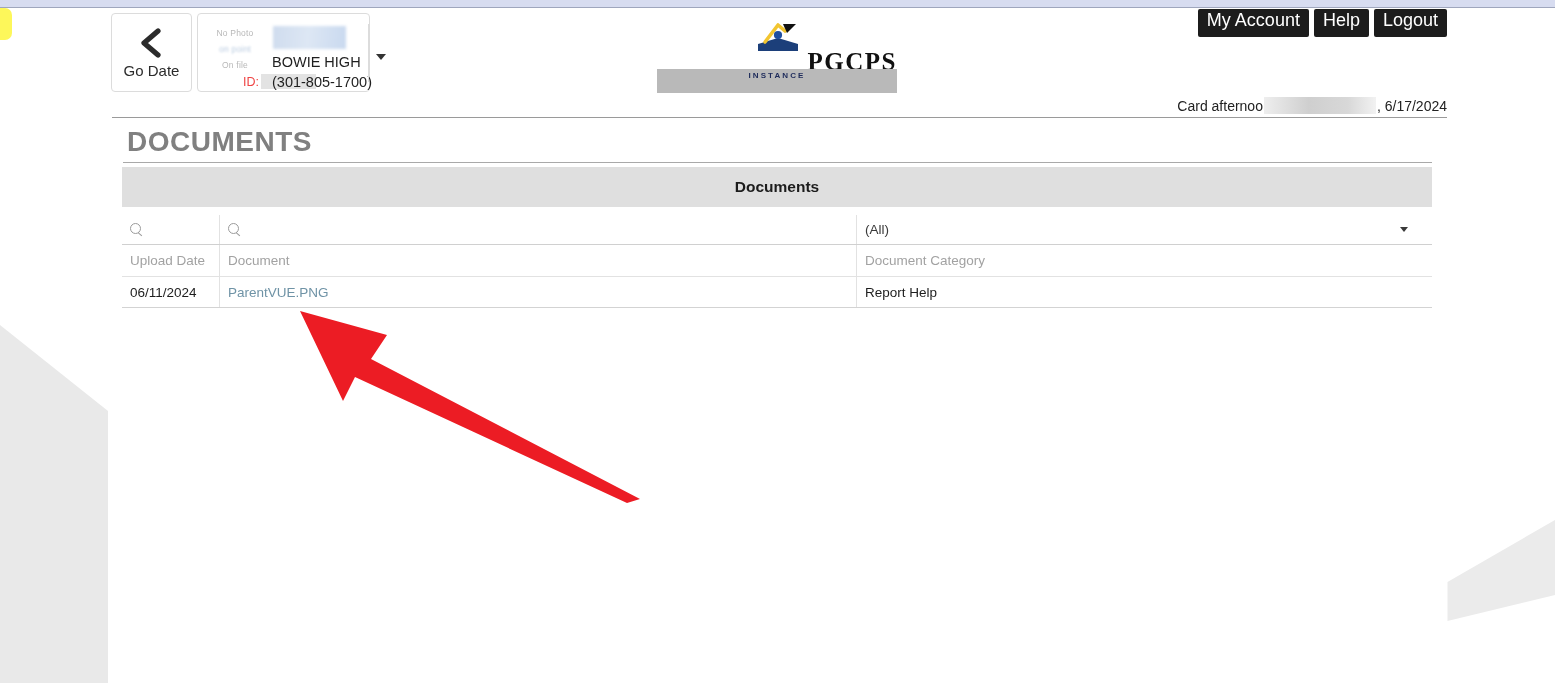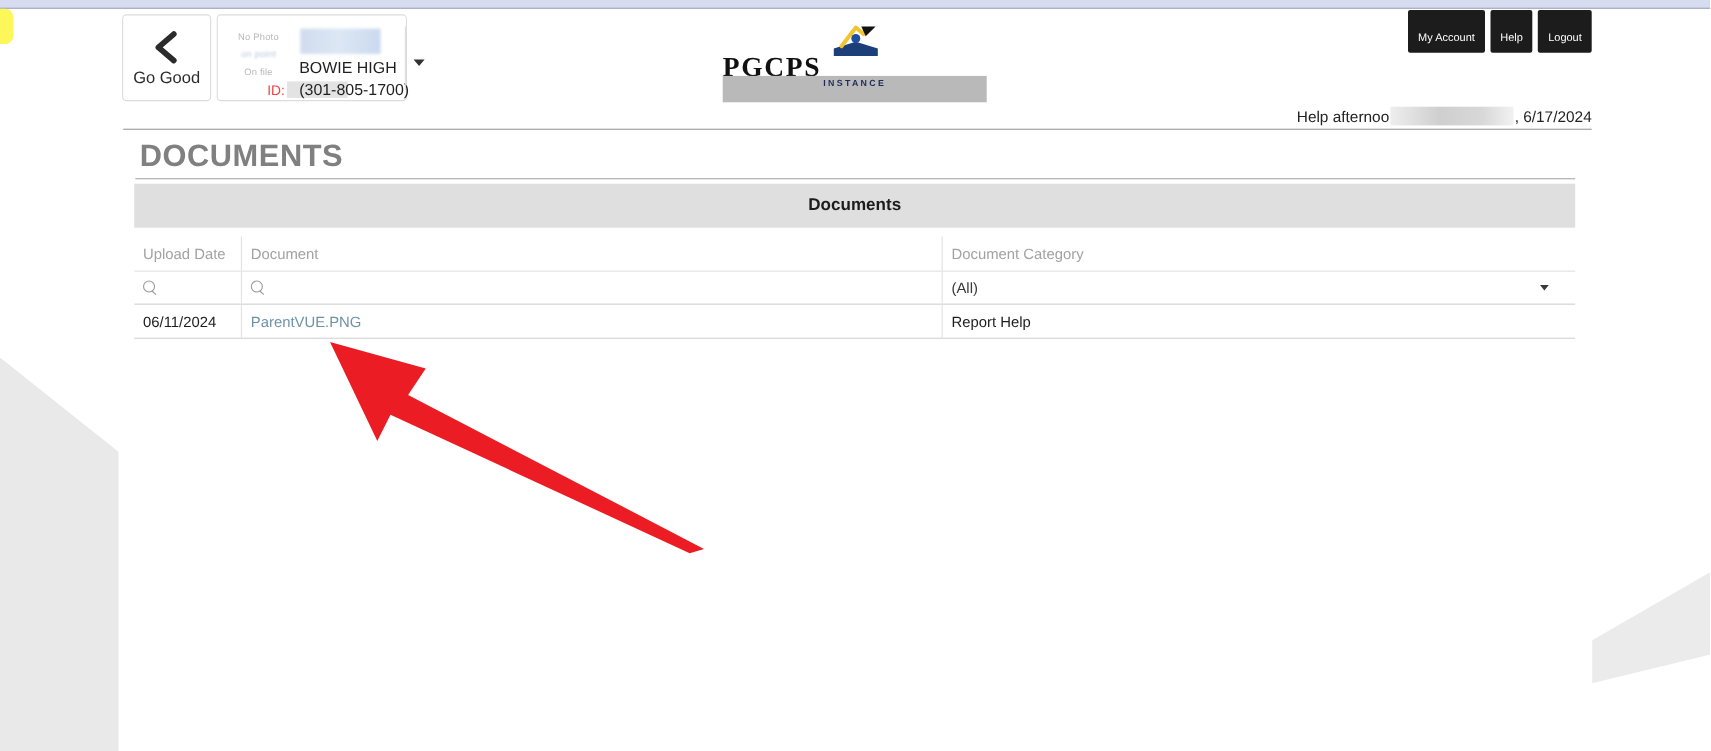--- a/index.html
+++ b/index.html
@@ -46,23 +46,23 @@
   }
 
   
   .topnav-buttons {
     position: absolute; top: 9px; right: 108px;
     display: flex; gap: 5px; align-items: flex-start;
   }
   .nav-btn {
     background: #1c1c1c;
     color: #ffffff;
-    font-size: 10px;
+    font-size: 18px;
     line-height: 1;
-    padding: 21px 9px 8px 9px;
+    padding: 2px 9px 8px 9px;
     border: none;
     border-radius: 2px;
     cursor: pointer;
     font-family: "Liberation Sans", sans-serif;
     white-space: nowrap;
   }
 
   .go-back-btn {
     position: absolute; left: 111px; top: 13px;
     width: 81px; height: 79px;
@@ -158,21 +158,21 @@
     position: absolute; left: 0; bottom: 14px;
     width: 240px; height: 11px;
     color: #1d2a5a;
     font-size: 8px; font-weight: bold;
     letter-spacing: 2.1px;
     text-align: left; line-height: 11px;
   }
   .logo-text {
     position: absolute; left: 0; top: 28px;
     width: 240px;
-    text-align: left;
+    text-align: right;
     font-family: "Liberation Serif", serif;
     font-weight: bold;
     font-size: 25px;
     letter-spacing: 1.5px;
     color: #111111;
   }
   .logo-mark { position: absolute; left: 99px; top: 2px; }
 
   
   .district {
@@ -317,21 +317,21 @@
   <div class="topnav-buttons">
     <button class="nav-btn">My Account</button>
     <button class="nav-btn">Help</button>
     <button class="nav-btn">Logout</button>
   </div>
 
   <div class="go-back-btn">
     <svg class="chev" viewBox="0 0 30 34">
       <polyline points="21,5 7,17 21,29" fill="none" stroke="#2b2b2b" stroke-width="5.2" stroke-linecap="round" stroke-linejoin="round"></polyline>
     </svg>
-    <span class="gb-label">Go Good</span>
+    <span class="gb-label">Go Date</span>
   </div>
 
   <div class="student-card">
     <div class="photo-ph">
       <div>No Photo</div>
       <div class="ph-mid">on point</div>
       <div>On file</div>
     </div>
     <div class="id-line">
       <span>ID:</span><span class="id-redact"></span>
@@ -350,56 +350,56 @@
       <path d="M9,20 L22,3 L29,9" fill="none" stroke="#f2c530" stroke-width="3.6" stroke-linecap="round" stroke-linejoin="round"></path>
       <path d="M27,2 L40,2 L31,11 Z" fill="#111111"></path>
       <circle cx="22" cy="13" r="4.1" fill="#1f4fa0"></circle>
     </svg>
     <div class="logo-text">PGCPS</div>
     <div class="logo-sub2">GRADEBOOK</div>
     <div class="logo-sub">INSTANCE</div>
   </div>
 
   <div class="greeting">
-    <span>Help afternoo</span>
+    <span>Card afternoo</span>
     <span class="greet-redact"></span>
     <span>, 6/17/2024</span>
   </div>
   <div class="header-rule"></div>
 
   <div class="page-title">DOCUMENTS</div>
   <div class="title-rule"></div>
 
   <div class="panel">
     <span class="panel-title">Documents</span>
   </div>
 
   <div class="grid">
-
-    <div class="grid-row g-head">
-      <div class="cell c-date">Upload Date</div>
-      <div class="cell c-doc">Document</div>
-      <div class="cell c-cat">Document Category</div>
-    </div>
 
     <div class="grid-row g-filter">
       <div class="cell c-date">
         <span class="search-ico"></span>
       </div>
       <div class="cell c-doc">
         <span class="search-ico"></span>
       </div>
       <div class="cell c-cat">
         <div class="cat-select">
           <span class="cat-val">(All)</span>
           <span class="cat-caret"></span>
         </div>
       </div>
     </div>
 
+    <div class="grid-row g-head">
+      <div class="cell c-date">Upload Date</div>
+      <div class="cell c-doc">Document</div>
+      <div class="cell c-cat">Document Category</div>
+    </div>
+
     <div class="grid-row g-data">
       <div class="cell c-date">06/11/2024</div>
       <div class="cell c-doc">
         <a class="doc-link" href="#">ParentVUE.PNG</a>
       </div>
       <div class="cell c-cat">Report Help</div>
     </div>
 
   </div>
 

